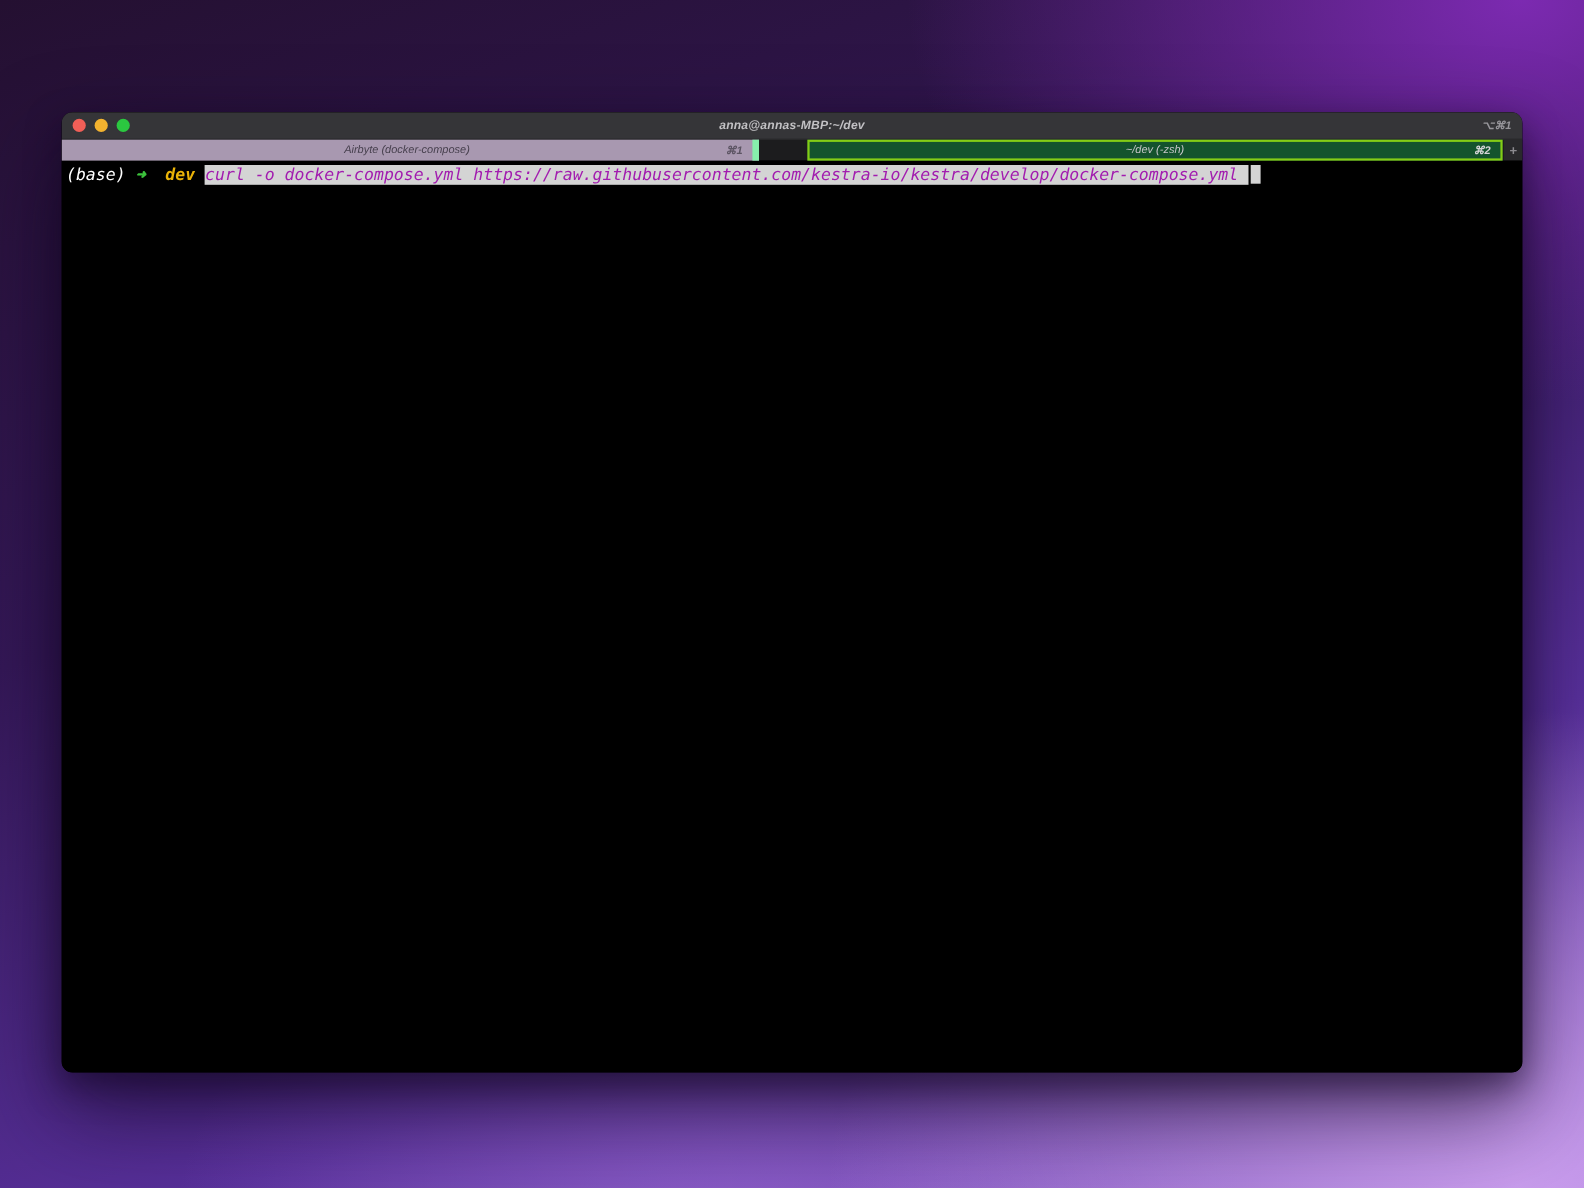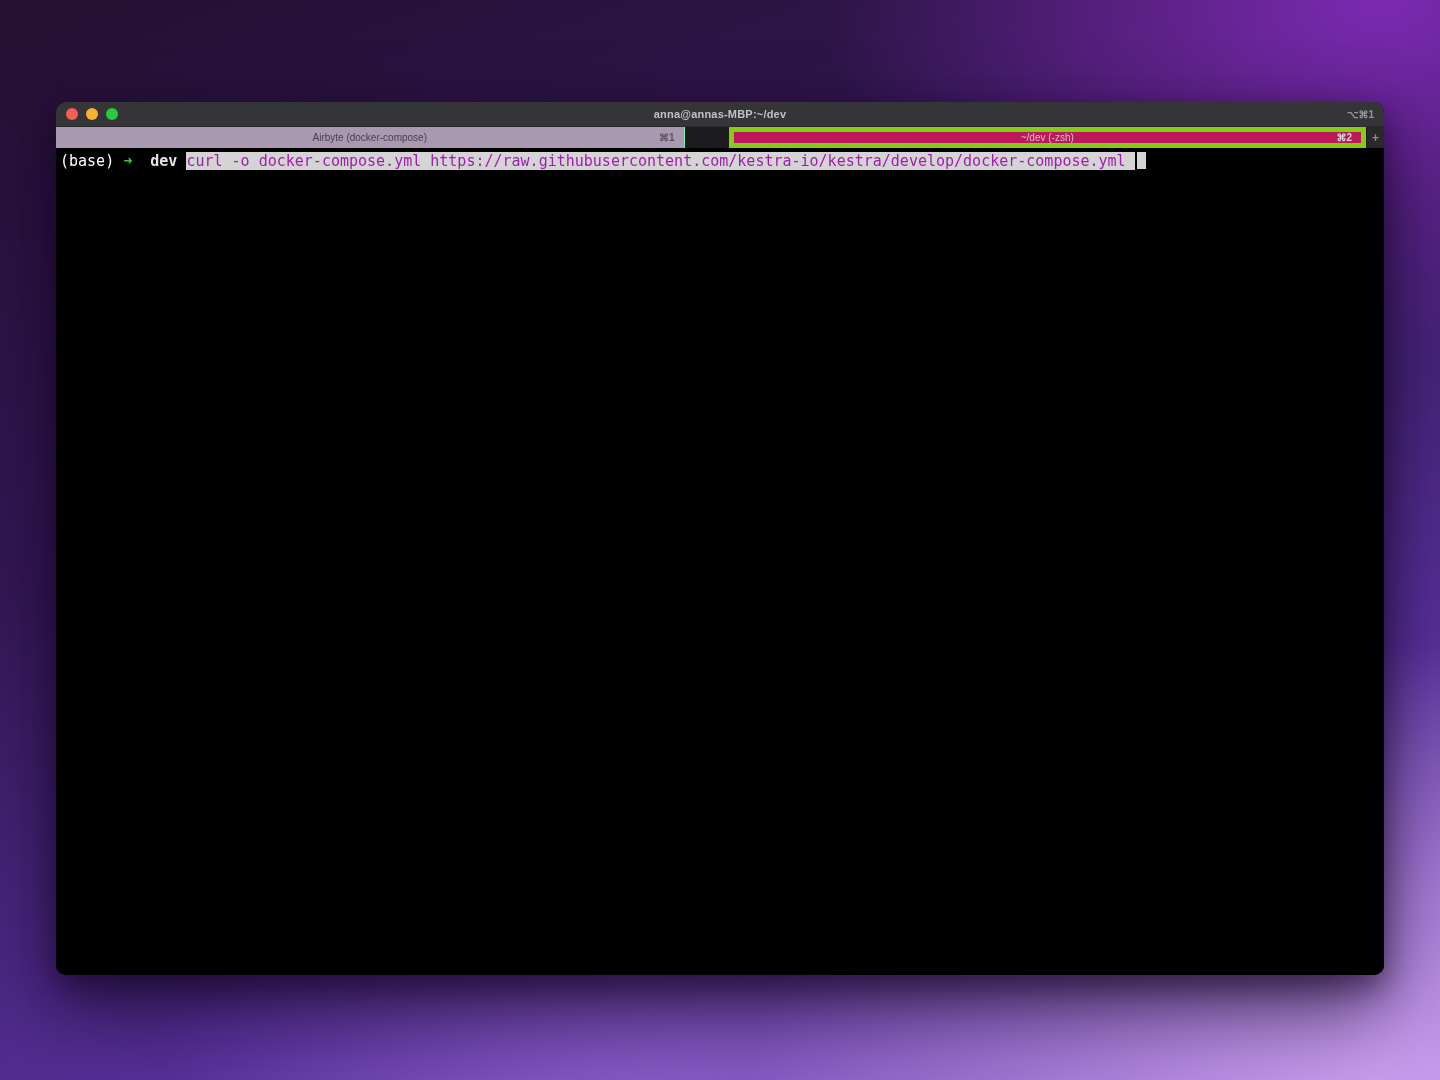--- a/index.html
+++ b/index.html
@@ -1,15 +1,15 @@
 <!DOCTYPE html>
 <html><head>
 <meta charset="utf-8">
 <style>
-  * { margin:0; padding:0; box-sizing:border-box; }
+  * { margin:0; padding:0; box-sizing:border-box;font-style:italic; }
   html,body { width:1440px; height:1080px; overflow:hidden; }
   body {
     font-family:"Liberation Sans", sans-serif;
     background:
       radial-gradient(820px 540px at 96% 0%, rgba(128,43,182,0.95), rgba(128,43,182,0) 68%),
       radial-gradient(900px 620px at 96% 100%, rgba(206,162,240,0.9), rgba(206,162,240,0) 70%),
       radial-gradient(700px 500px at 45% 104%, rgba(160,110,220,0.55), rgba(160,110,220,0) 70%),
       linear-gradient(160deg, #241031 0%, #341857 38%, #58309b 72%, #9a6ed2 100%);
   }
 
@@ -36,39 +36,39 @@
   .win-shortcut { position:absolute; right:10px; font-size:10px; font-weight:bold; color:#97969b; }
 
   
   .tabbar { flex:0 0 19px; display:flex; background:#1c1c1e; }
   .tab {
     flex:1 1 0; position:relative;
     display:flex; align-items:center; justify-content:center;
     font-size:10px; overflow:hidden;
   }
   .tab .tab-shortcut { position:absolute; right:9px; font-weight:bold; }
-  .tab.tab-purple { background:#a898b0; color:#47404e; border-right:1px solid #86efac; }
+  .tab.tab-purple { background:#a898b0; color:#47404e; border-right:6px solid #86efac; }
   .tab.tab-purple .tab-shortcut { color:#5c5463; }
-  .tab.tab-dark { background:#be185d; color:#c7c6c9; border:5px solid #84cc16;margin-left:44px; }
+  .tab.tab-dark { background:#14532d; color:#c7c6c9; border:2px solid #84cc16;margin-left:44px; }
   .tab.tab-dark .tab-shortcut { color:#d6d5d8; }
   .newtab {
     flex:0 0 18px; background:#29292c; border-left:1px solid #19191b;
     display:flex; align-items:center; justify-content:center;
     color:#8b8a8f; font-size:12px; font-weight:bold;
   }
 
   
   .terminal {
     flex:1 1 auto; background:#000; padding:3px 4px;
     font-family:"DejaVu Sans Mono", monospace;
     font-size:15px; line-height:21px; white-space:pre; color:#d8d8d8;
   }
   .p-env   { color:#ffffff; }
   .p-arrow { color:#3cc13c; font-weight:bold; }
-  .p-dir   { color:#e5e5e5; font-weight:bold; }
+  .p-dir   { color:#eab308; font-weight:bold; }
   .sel     { background:#d4d4d4; color:#a21caf; padding-right:9px; }
   .cursor  {
     display:inline-block; width:9px; height:17px;
     background:#d4d4d4; margin-left:2px; vertical-align:-3px;
   }
 </style>
 </head>
 <body>
 
 <div class="window">

